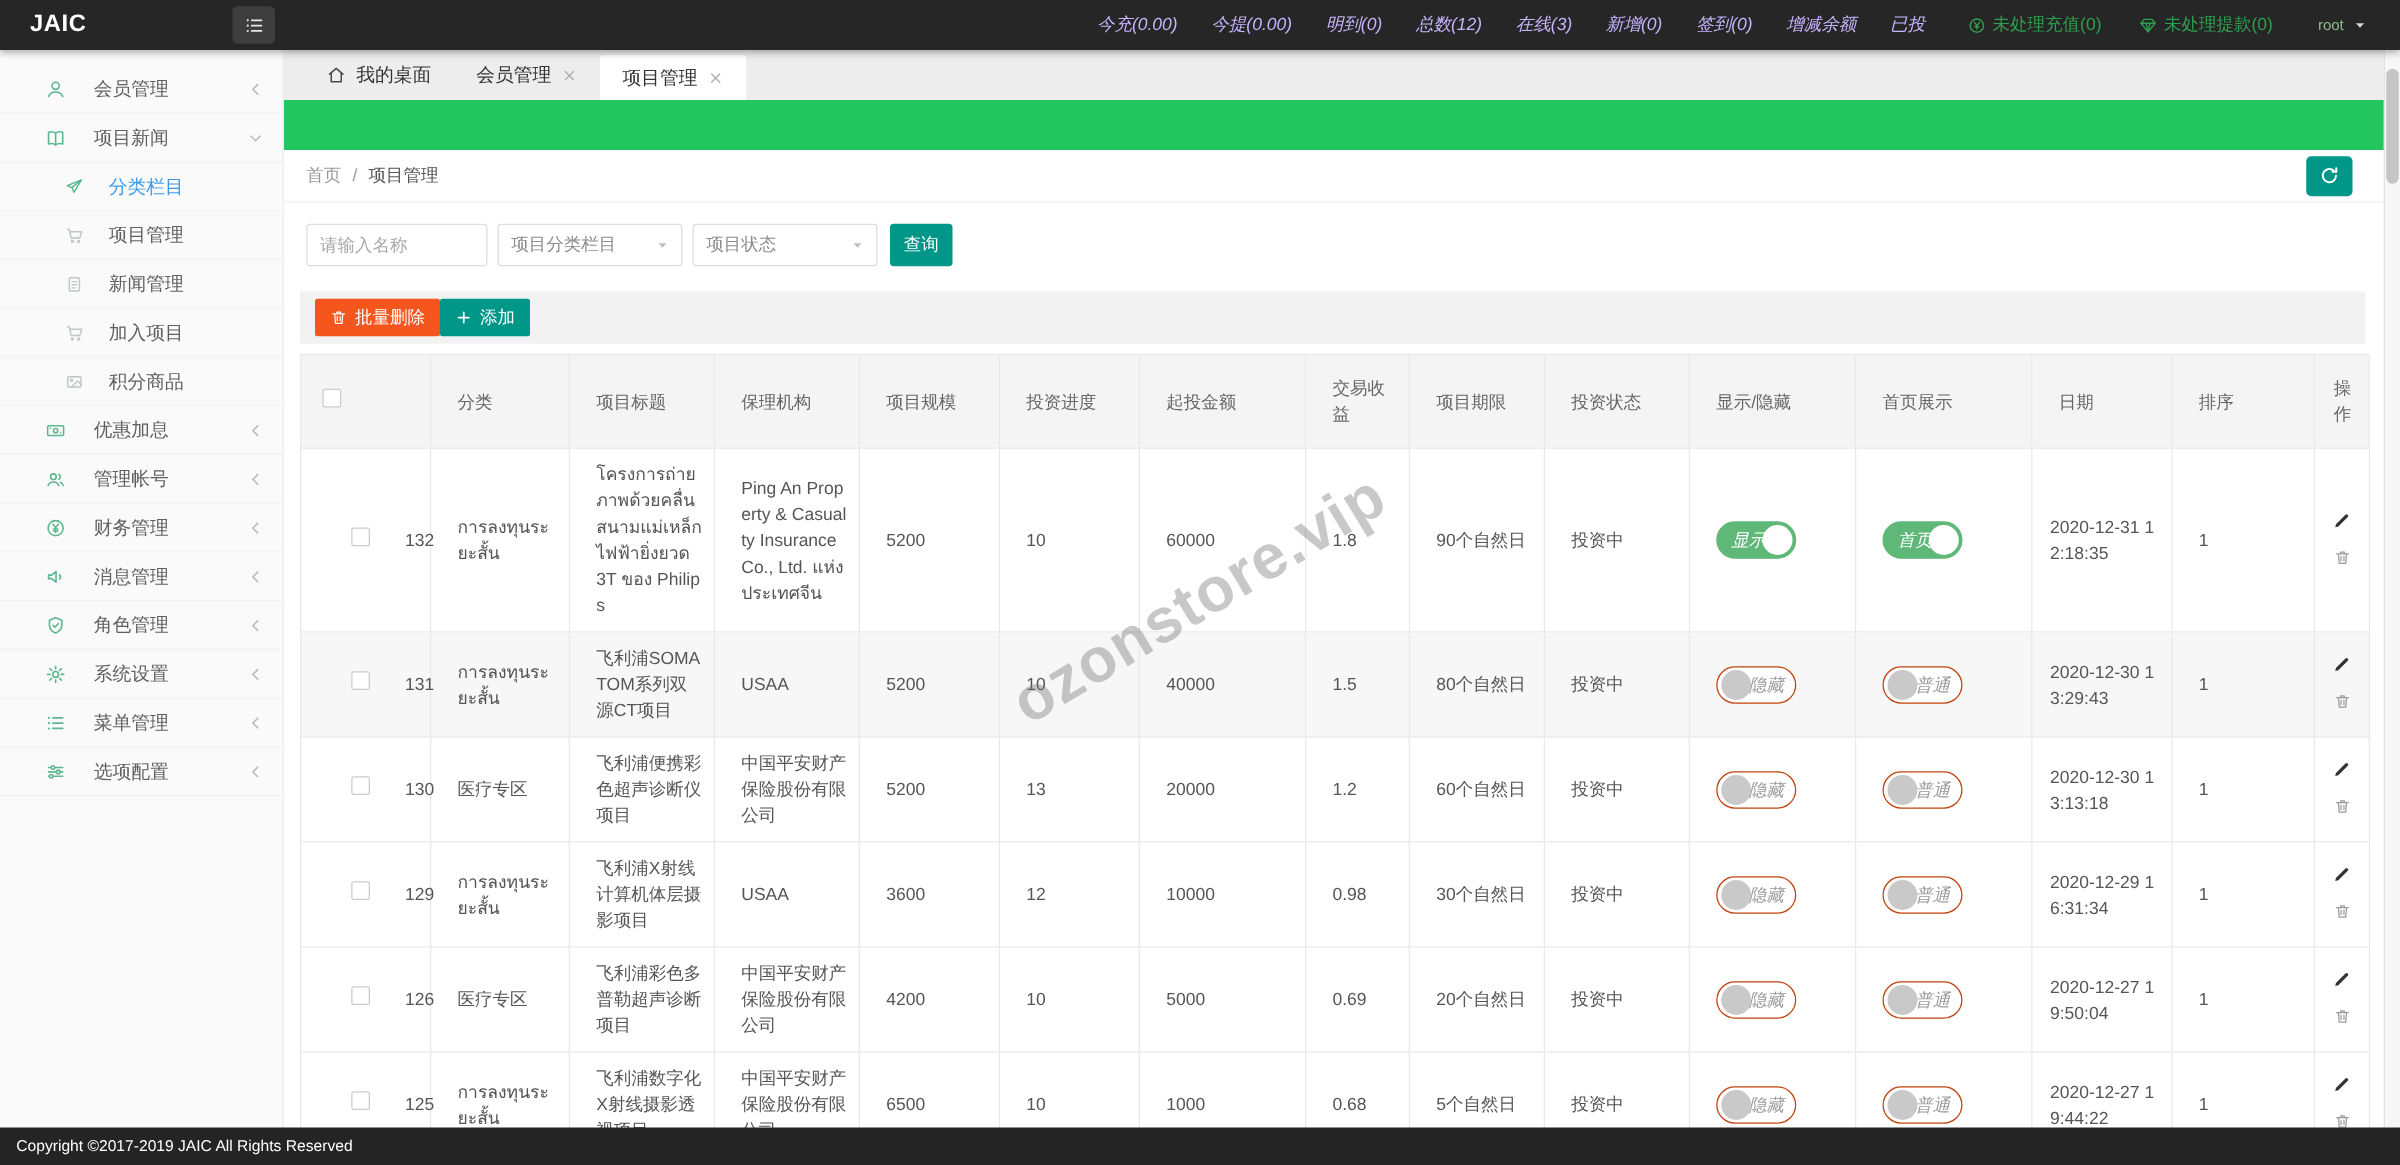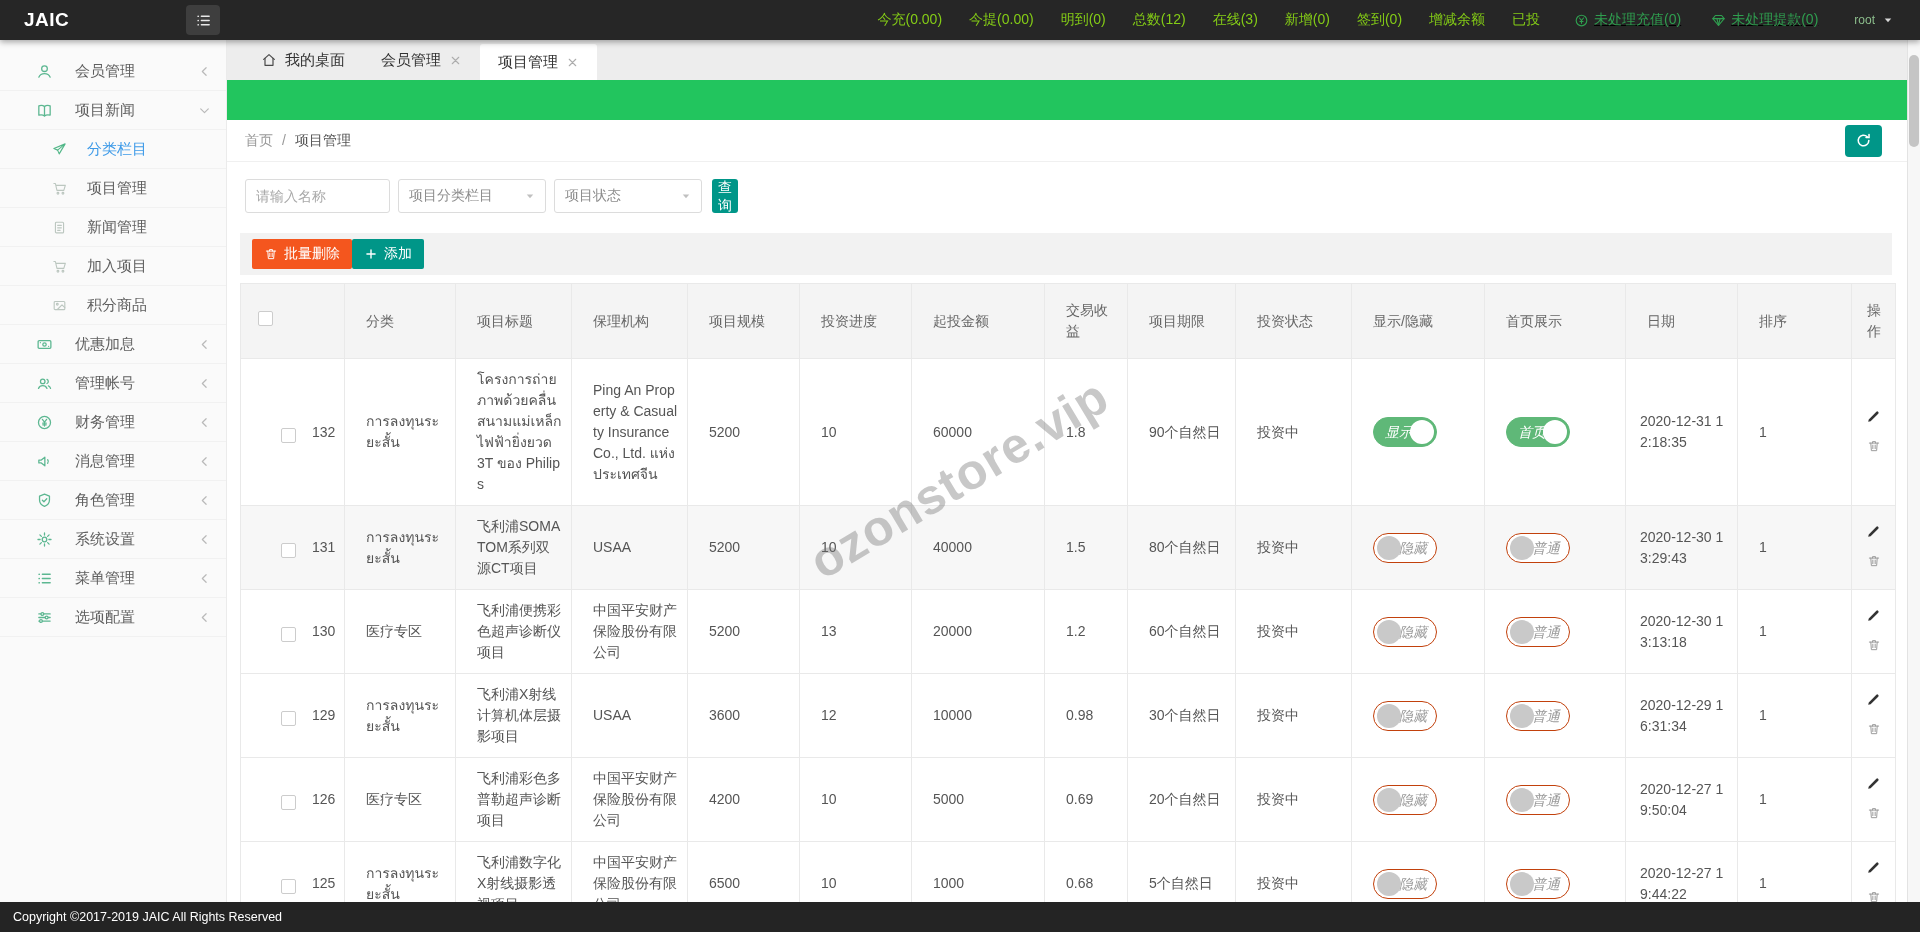--- a/index.html
+++ b/index.html
@@ -8,22 +8,22 @@
   .screen { position:relative; width:1920px; height:932px; overflow:hidden; background:#ededed; }
 
   
   .topbar { position:absolute; top:0; left:0; width:100%; height:40px; background:#262626;
             display:flex; align-items:center; z-index:70; box-shadow:0 2px 6px rgba(0,0,0,.35); }
   .logo { width:186px; padding-left:24px; color:#fff; font-size:19px; font-weight:bold; letter-spacing:.5px; }
   .hamburger { width:34px; height:30px; background:#3e3e3e; border:none; border-radius:4px; color:#e8e8e8;
                display:flex; align-items:center; justify-content:center; cursor:pointer; }
   .hamburger .icon { width:17px; height:17px; }
   .top-stats { margin-left:auto; display:flex; align-items:center; gap:27px; }
-  .stat { color:#84cc16; font-size:14px; white-space:nowrap; cursor:pointer; }
-  .top-alerts { display:flex; align-items:center; gap:30px; margin-left:34px;text-decoration:underline; }
+  .stat { color:#c4b5fd; font-size:14px; white-space:nowrap; cursor:pointer;font-style:italic; }
+  .top-alerts { display:flex; align-items:center; gap:30px; margin-left:34px; }
   .alert-item { display:flex; align-items:center; gap:5px; color:var(--header-green,#2f9e4f); font-size:14px; cursor:pointer; }
   .alert-item .icon { width:15px; height:15px; }
   .top-user { display:flex; align-items:center; gap:7px; margin-left:36px; margin-right:26px; cursor:pointer; }
   .top-user .uname { color:#8cbd8c; font-size:12px; }
   .top-user .icon { width:12px; height:12px; color:#d8d8d8; }
 
   
   .sidebar { position:absolute; top:40px; left:0; width:227px; bottom:0; background:#fafafa;
              border-right:1px solid #ebebeb; padding-top:12px; z-index:10; }
   .side-item { height:39px; display:flex; align-items:center; padding-left:36px; border-bottom:1px solid #f1f1f1;
@@ -54,41 +54,41 @@
   .refresh-btn .icon { width:17px; height:17px; }
 
   .filters { display:flex; align-items:center; padding:17px 0 0 18px; }
   .f-input { width:145px; height:34px; border:1px solid #dcdcdc; border-radius:3px; padding:0 10px;
              font-size:14px; color:#333; outline:none; font-family:inherit; }
   .f-input::placeholder { color:#a9a9a9; }
   .f-select { width:148px; height:34px; border:1px solid #dcdcdc; border-radius:3px; margin-left:8px;
               display:flex; align-items:center; padding:0 9px 0 10px; cursor:pointer; background:#fff; }
   .f-select .sel-text { font-size:14px; color:#8c8c8c; flex:1; }
   .f-select .icon { width:12px; height:12px; color:#c0c0c0; }
-  .search-btn { margin-left:10px; width:26px; height:34px; background:var(--accent,#009688); color:#fff;
+  .search-btn { margin-left:10px; width:50px; height:34px; background:var(--accent,#009688); color:#fff;
                 border:none; border-radius:3px; font-size:14px; cursor:pointer; font-family:inherit; }
 
   .action-strip { margin:20px 28px 0 13px; height:42px; background:#f2f2f2; display:flex; align-items:center;
                   padding-left:12px; }
   .btn { height:30px; border:none; border-radius:2px; color:#fff; font-size:14px; display:flex; align-items:center;
          gap:6px; padding:0 12px; cursor:pointer; font-family:inherit; }
   .btn .icon { width:14px; height:14px; }
   .btn-danger { background:var(--danger,#f4561e); }
   .btn-add { background:var(--accent,#009688); }
 
   
   .table-wrap { margin:8px 28px 0 13px; }
   table { border-collapse:collapse; table-layout:fixed; width:1655px; font-size:14px; }
   th, td { border:1px solid #e9e9e9; text-align:left; vertical-align:middle; }
   th { background:#f4f4f4; color:#666; font-weight:normal; padding:16px 8px 16px 21px; line-height:21px; }
   th.th-check { padding:16px 0 16px 17px; }
   th.th-op { padding:10px 12px 10px 15px; }
   td { color:#555; padding:10px 8px 10px 21px; line-height:21px; background:#fff; }
   tr.hl td { background:#f7f7f7; }
-  .td-first { display:flex; align-items:flex-end; gap:16px; border:none;padding-left:23px; }
+  .td-first { display:flex; align-items:flex-start; gap:28px; border:none;padding-left:23px; }
   td.c-first { padding-left:17px; }
   .cbx { display:inline-block; width:15px; height:15px; border:1px solid #ccc; border-radius:2px; background:#fff; flex:none; cursor:pointer; }
   .wrap-break { word-break:break-all; }
   td.c-date { padding-left:14px; word-break:break-all; }
   .toggle { position:relative; display:inline-block; width:64px; height:30px; border:1px solid #c2410c;
             border-radius:16px; background:#fff; cursor:pointer; vertical-align:middle; }
   .toggle .tg-knob { position:absolute; top:2px; left:3px; width:24px; height:24px; border-radius:50%; background:#c9c9c9; }
   .toggle .tg-label { position:absolute; right:9px; top:0; line-height:28px; font-size:14px; color:#9a9a9a; }
   .toggle.on { background:var(--toggle-on,#5FB878); border-color:var(--toggle-on,#5FB878); }
   .toggle.on .tg-knob { left:auto; right:2px; background:#fff; }

